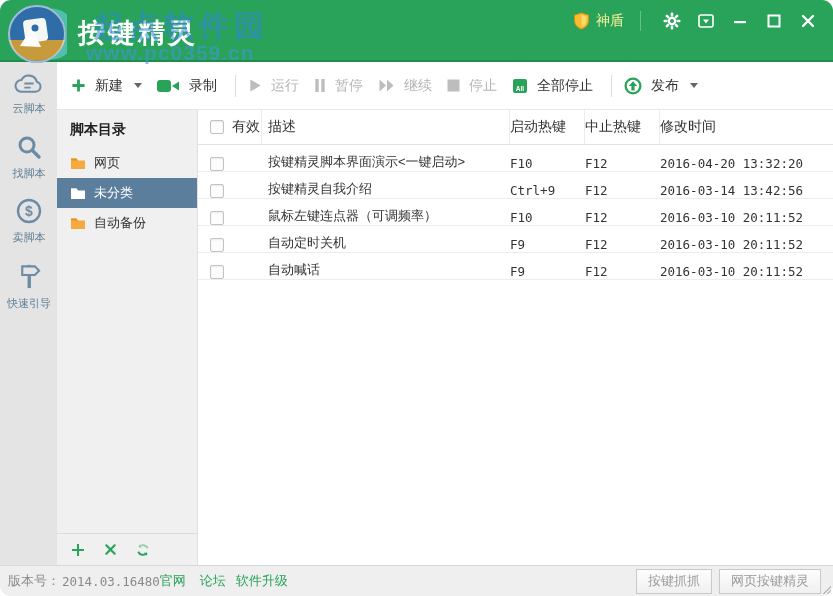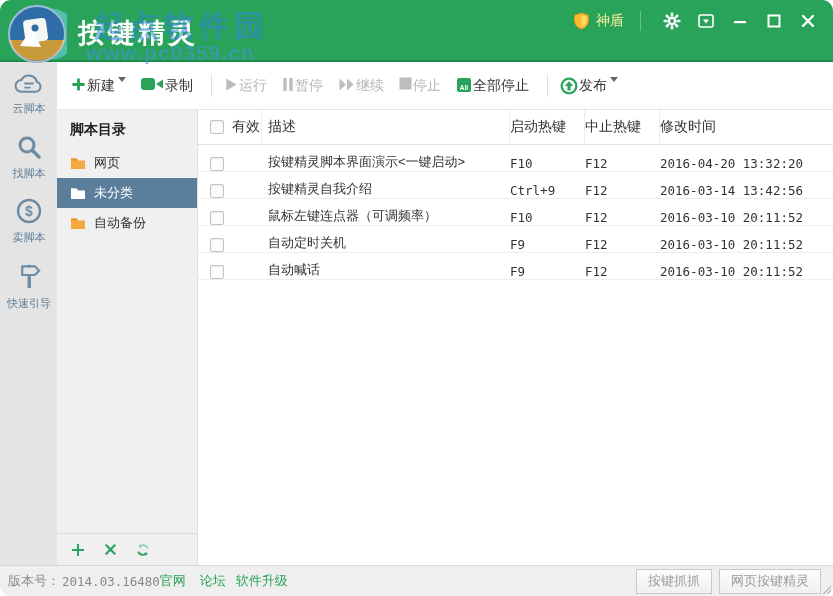--- a/index.html
+++ b/index.html
@@ -28,21 +28,21 @@
     gap:5px;color:#5f7e95;font-size:12px;cursor:pointer;position:relative;}
   .side-item .lbl{transform:scale(.92);white-space:nowrap;}
   .side-item.active{background:#29a35a;color:#fff;height:60px;margin-bottom:4px;}
   .side-item.active .notch{position:absolute;right:0;top:37px;width:0;height:0;
     border-top:8px solid transparent;border-bottom:8px solid transparent;border-right:9px solid #fff;}
 
   
   .toolbar{position:absolute;left:57px;top:62px;right:0;height:48px;background:#fff;
     border-bottom:1px solid #e6e6e6;box-sizing:border-box;display:flex;align-items:center;
     padding-left:14px;z-index:2;}
-  .tb-btn{display:flex;gap:1px;margin-right:15px;font-size:14px;color:#333;cursor:pointer;white-space:nowrap;}
+  .tb-btn{display:flex;align-items:center;gap:9px;margin-right:15px;font-size:14px;color:#333;cursor:pointer;white-space:nowrap;}
   .tb-btn.disabled{color:#b5b5b5;cursor:default;}
   .caret{width:0;height:0;border-left:4px solid transparent;border-right:4px solid transparent;
     border-top:5px solid #666;margin-left:2px;}
   .tool-sep{width:1px;height:22px;background:#ddd;margin:0 12px 0 3px;}
 
   
   .dirpanel{position:absolute;left:57px;top:110px;width:141px;bottom:31px;background:#f0f0f0;
     border-right:1px solid #e0e0e0;box-sizing:border-box;z-index:1;}
   .dir-title{padding:11px 0 9px 13px;font-weight:bold;font-size:14px;color:#222;}
   .folder{height:30px;display:flex;align-items:center;padding-left:13px;gap:8px;font-size:13px;color:#333;cursor:pointer;}

